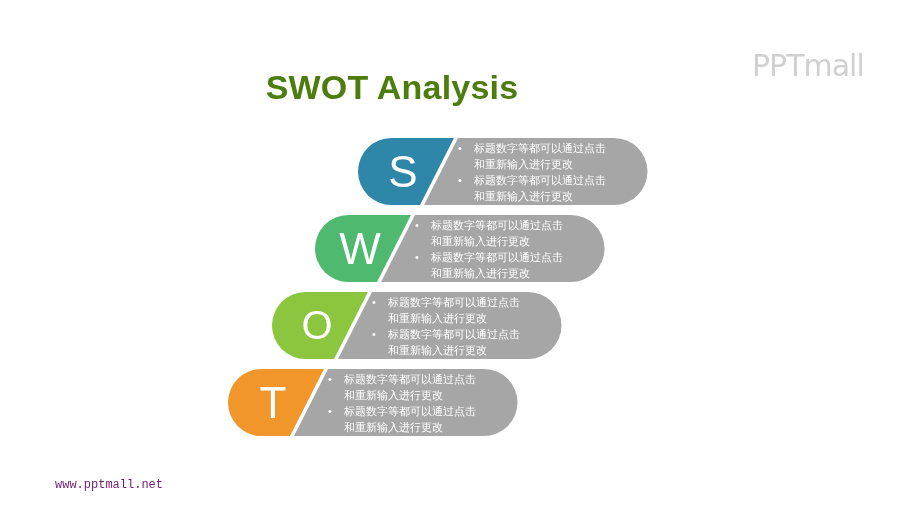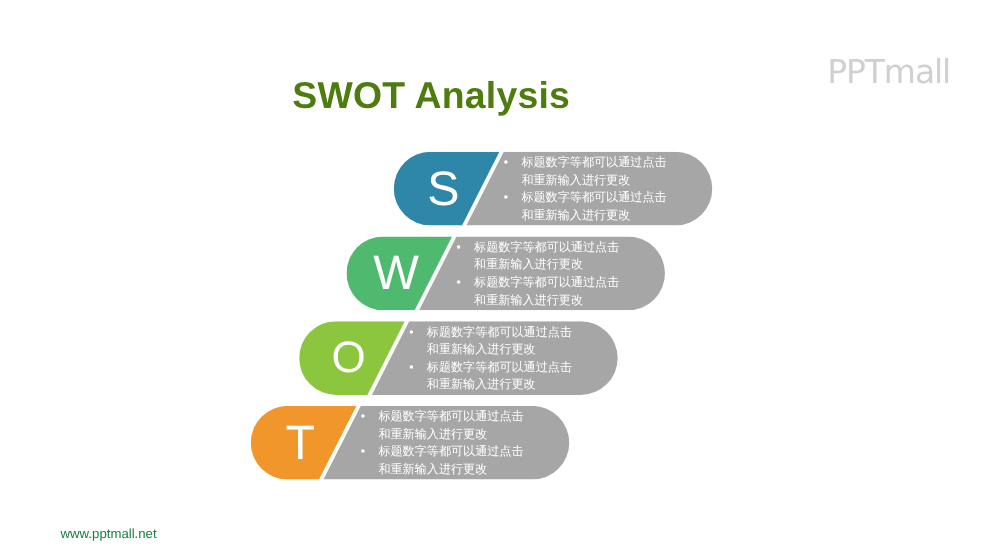--- a/index.html
+++ b/index.html
@@ -1,19 +1,19 @@
 <!DOCTYPE html>
 <html><head>
 <meta charset="utf-8">
 <style>
   html,body{margin:0;padding:0;}
   body{width:900px;height:506px;background:#fff;position:relative;overflow:hidden;font-family:"Liberation Sans",sans-serif;}
   .title{position:absolute;left:0;width:784px;top:44px;text-align:center;font-size:34px;font-weight:bold;color:#4d7c0f;letter-spacing:0.2px;margin-top:24px;}
   .logo{position:absolute;left:752px;top:20px;font-family:"DejaVu Sans",sans-serif;font-size:30px;color:#d0d0d0;letter-spacing:-1px;margin-top:28px;}
-  .footer{position:absolute;left:55px;top:478px;font-size:12px;color:#15803d;}
+  .footer{position:absolute;left:55px;top:478px;font-size:12px;color:#701a75;font-family:Liberation Mono, monospace;}
   .row{position:absolute;width:290px;height:67px;}
   .row svg{position:absolute;left:0;top:0;}
   .letter{position:absolute;left:0;width:90px;top:0;height:67px;line-height:67px;text-align:center;color:#fff;font-size:44px;font-family:"Liberation Sans",sans-serif;}
   .text{position:absolute;left:100px;top:2px;width:180px;font-size:11px;line-height:16px;color:#fff;}
   .bullet{display:flex;}
   .dot{width:16px;flex:none;text-align:left;}
 </style>
 </head>
 <body>
 

